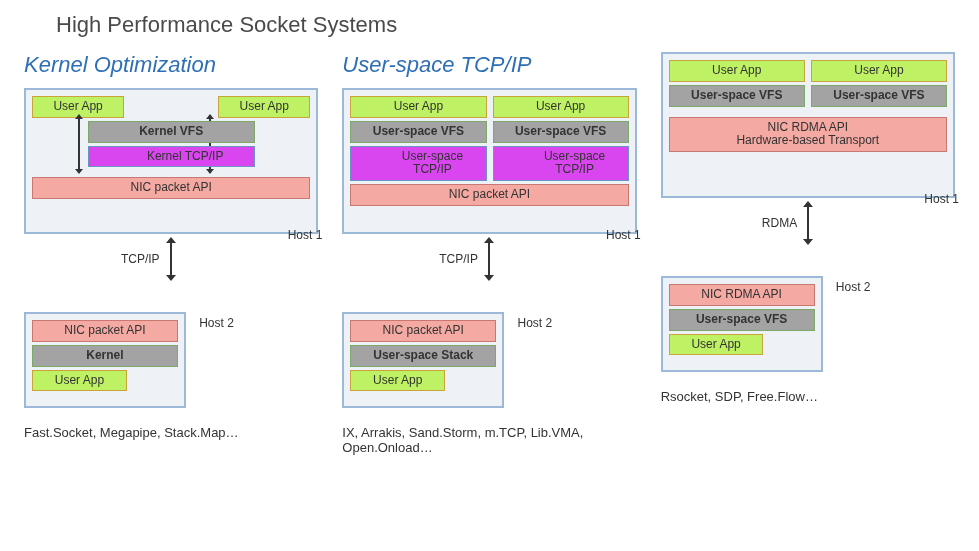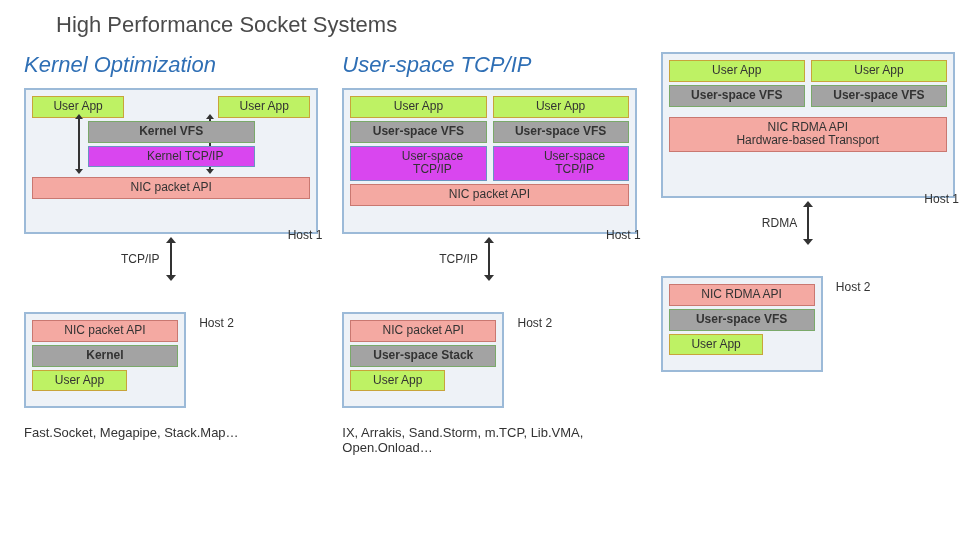--- a/index.html
+++ b/index.html
@@ -232,15 +232,16 @@
           <div class="cell c-red full">NIC RDMA API</div>
         </div>
       <div class="row">
           <div class="cell c-green full">User-space VFS</div>
         </div>
       <div class="row">
           <div class="cell c-yellow" style="width:65%">User App</div>
         </div>
     </div>
 
+    <div class="examples">Rsocket, SDP, Free.Flow…</div>
   </div>
 
 </div>
 
 </body></html>

